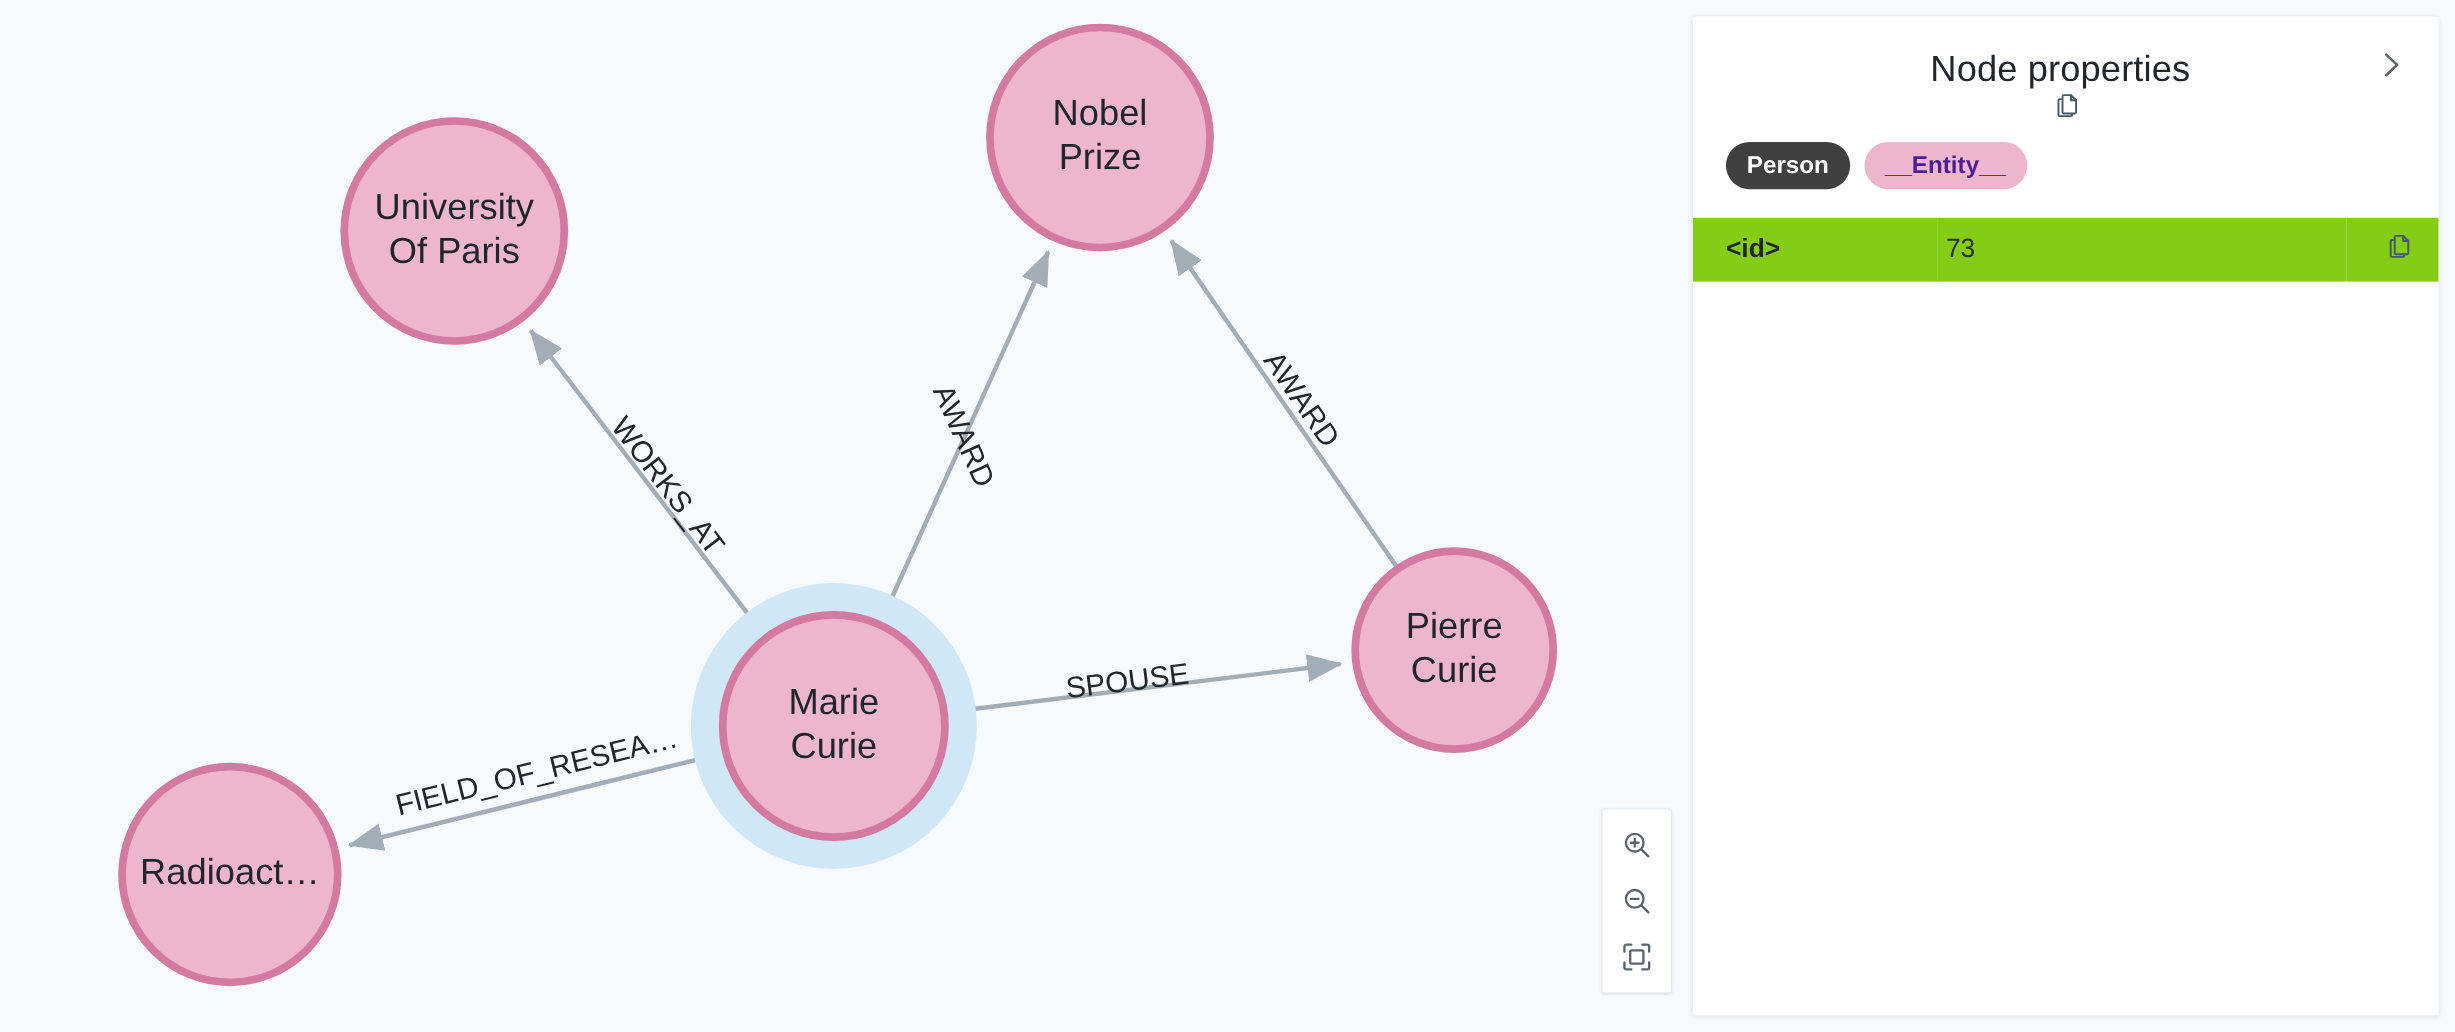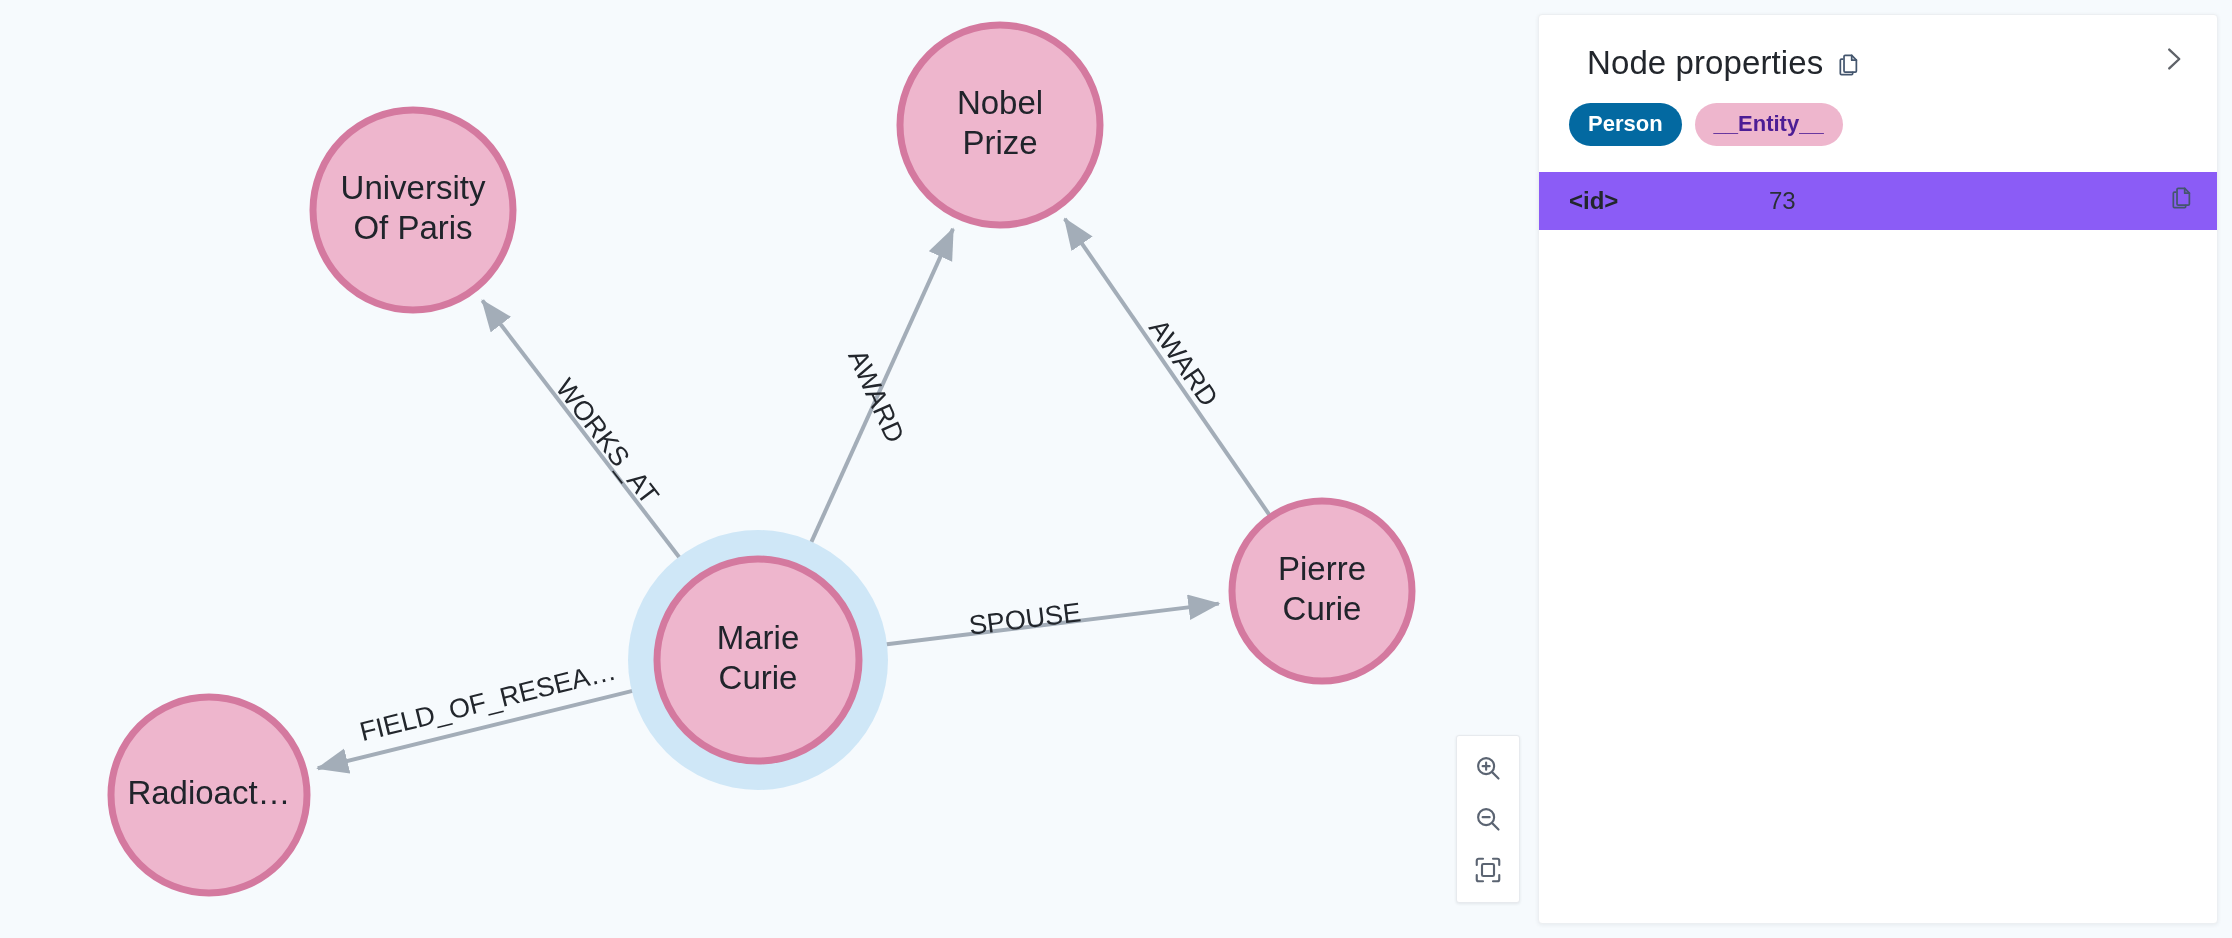--- a/index.html
+++ b/index.html
@@ -59,22 +59,23 @@
     width:680px;height:910px;
     background:#ffffff;
     border:1px solid #eceff2;
     border-radius:4px;
     box-shadow:0 1px 4px rgba(20,30,45,.07);
     box-sizing:border-box;
     overflow:hidden;
   }
   .panel-header{
     display:flex;align-items:center;
-    padding:30px 26px 0 48px;
+    padding:30px 26px 0 16px;
     position:relative;
+    flex-direction:column;
   }
   .panel-title{
     font-size:33px;color:#22262c;font-weight:400;letter-spacing:.1px;
     line-height:1.1;
   }
   .title-copy-icon{
     margin-left:13px;display:inline-flex;align-items:center;cursor:pointer;
     position:relative;top:2px;
   }
   .panel-collapse{
@@ -88,21 +89,21 @@
     border-radius:24px;
     padding:8px 19px 9px 19px;
     font-size:22px;font-weight:bold;
     line-height:1.15;
     white-space:nowrap;
     cursor:pointer;
   }
 
   .prop-table{margin-top:26px;width:100%;border-collapse:collapse;}
   .prop-row{vertical-align:top;}
-  .prop-row.striped{background:#8b5cf6;}
+  .prop-row.striped{background:#84cc16;}
   .prop-key{
     font-size:24px;font-weight:bold;color:#22262c;
     padding:13px 10px 13px 30px;
     white-space:nowrap;
     width:182px;
     vertical-align:top;
     line-height:1.33;
   }
   .prop-val{
     font-size:24px;color:#2a2f36;font-weight:400;
@@ -217,21 +218,21 @@
         </svg>
       </span>
       <span class="panel-collapse">
         <svg width="30" height="30" viewBox="0 0 24 24" fill="none" stroke="#5f6369" stroke-width="1.9" stroke-linecap="round" stroke-linejoin="round">
           <polyline points="9,4.5 17,12 9,19.5"></polyline>
         </svg>
       </span>
     </div>
 
     <div class="chips" id="chips-container">
-        <div class="chip" style="background: #0369a1; color: rgb(255, 255, 255);">Person</div>
+        <div class="chip" style="background: #404040; color: rgb(255, 255, 255);">Person</div>
         <div class="chip" style="background: rgb(238, 182, 205); color: #4c1d95;">__Entity__</div>
       </div>
 
     <table class="prop-table">
       <tbody id="props-tbody">
           <tr class="prop-row striped">
             <td class="prop-key">&lt;id&gt;</td>
             <td class="prop-val">73</td>
             <td class="prop-copy"><span><svg width="26" height="26" viewBox="0 0 24 24" fill="none" stroke="#44566e" stroke-width="1.6" stroke-linejoin="round" stroke-linecap="round">
                   <path d="M8.4 3.2 h6.1 l4.3 4.3 v10.1 a1 1 0 0 1 -1 1 h-9.4 a1 1 0 0 1 -1 -1 V4.2 a1 1 0 0 1 1 -1 z"></path>

